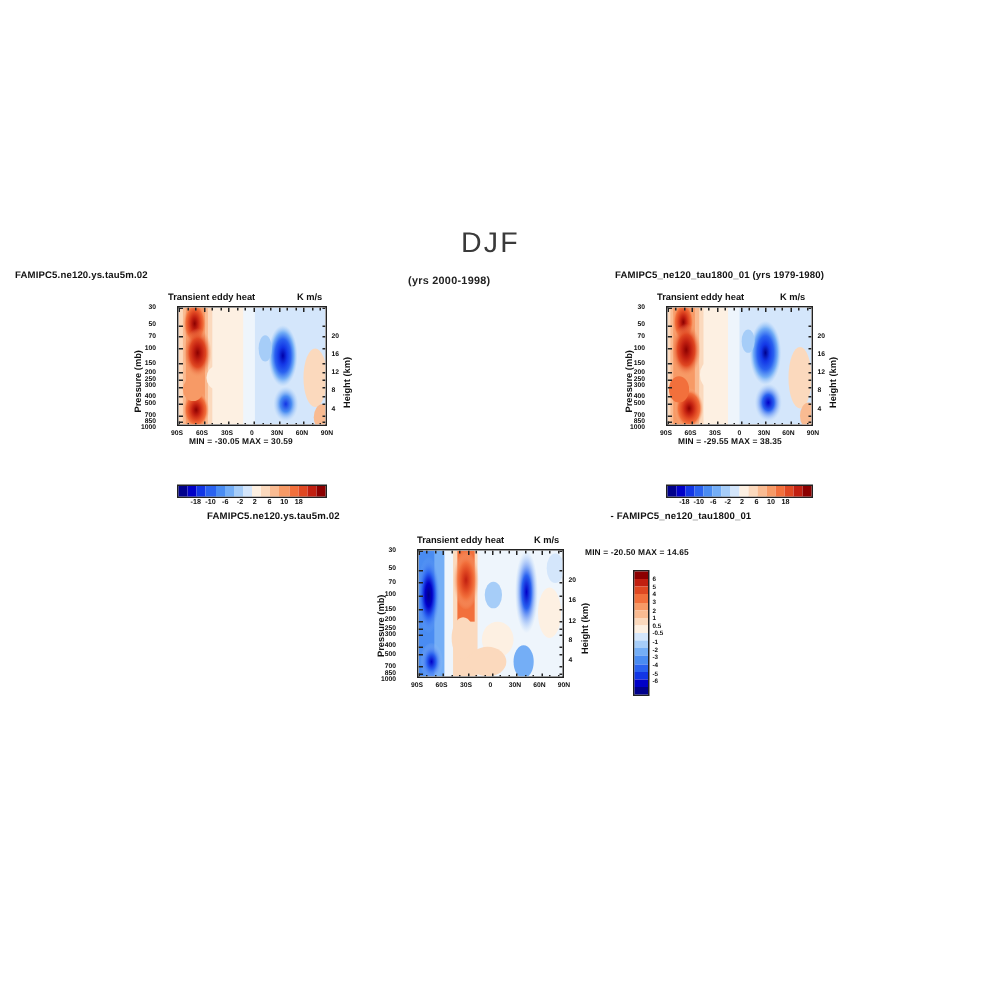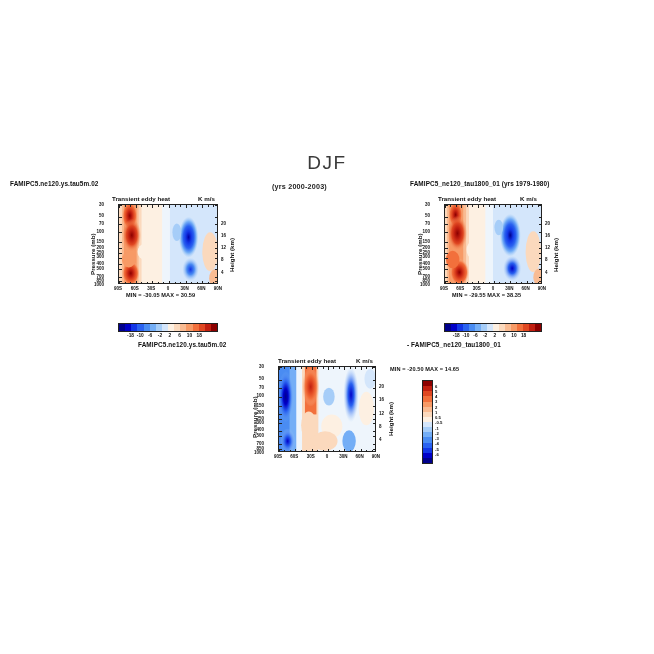--- a/index.html
+++ b/index.html
@@ -52,21 +52,21 @@
   .cbar-v div{flex:1 1 0;width:100%;}
   .cbar-v-labels{position:absolute;}
   .cbar-v-labels span{position:absolute;font-size:4.2px;font-weight:bold;
                       color:#111;transform:translateY(-50%);white-space:nowrap;}
 </style>
 </head>
 <body>
 
 <div class="abs" id="main-title">DJF</div>
 
-<div class="abs" id="subtitle">(yrs 2000-2003)</div>
+<div class="abs" id="subtitle">(yrs 2000-1998)</div>
 
 <div class="panel" id="panel-top-left" style="left:0;top:175px;width:240px;height:165px;">
 
   <div class="case-title" style="left:10px;top:5px;">FAMIPC5.ne120.ys.tau5m.02</div>
 
   <div class="plot-head" style="left:112px;top:20px;">Transient eddy heat</div>
 
   <div class="units" style="left:198px;top:20px;">K m/s</div>
 
   <div class="axis-label vert" style="left:89px;top:100px;">Pressure (mb)</div>

